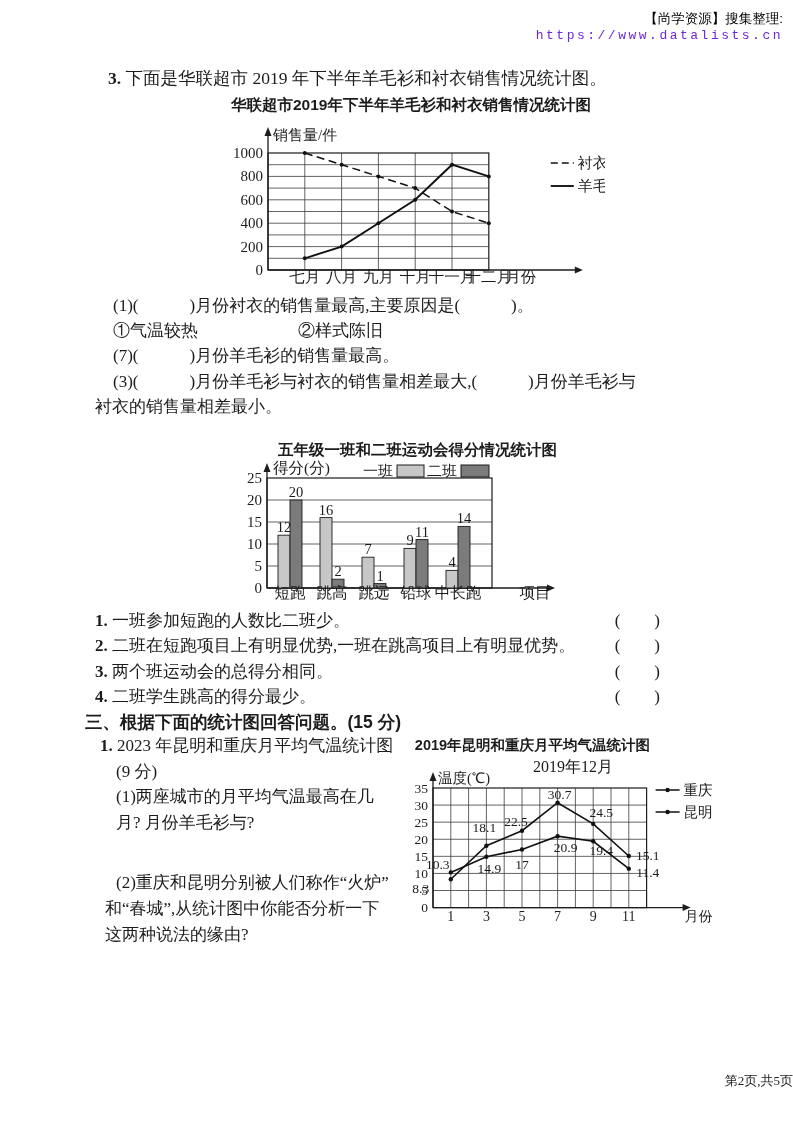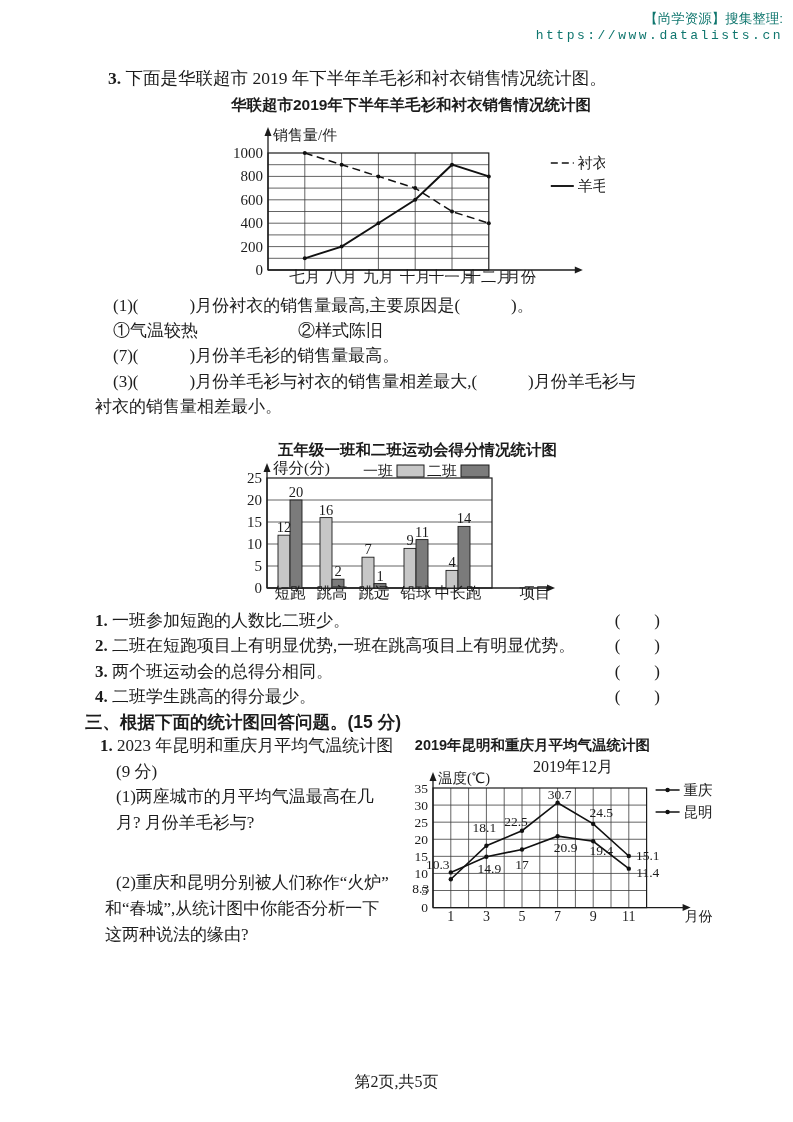--- a/index.html
+++ b/index.html
@@ -3,34 +3,34 @@
 <meta charset="utf-8">
 <style>
   html,body{margin:0;padding:0;background:#e8e8e8;}
   .page{position:relative;width:793px;height:1122px;background:#ffffff;margin:0 auto;
         font-family:"Liberation Serif",serif;color:#1c1c1c;overflow:hidden;}
   .abs{position:absolute;}
   .serif{font-family:"Liberation Serif",serif;}
   .heading{font-family:"Liberation Sans",sans-serif;font-weight:bold;}
   .b{font-weight:bold;}
   .wm{text-align:right;line-height:17px;}
-  .wm-l1{color:#0f766e;font-size:13.5px;font-family:"Liberation Sans",sans-serif;}
-  .wm-l2{color:#0f766e;font-size:13px;letter-spacing:2.5px;font-family:"Liberation Mono",monospace;}
+  .wm-l1{color:#000000;font-size:13.5px;font-family:"Liberation Sans",sans-serif;}
+  .wm-l2{color:#6d28d9;font-size:13px;letter-spacing:2.5px;font-family:"Liberation Mono",monospace;}
   .q3line{font-size:17.5px;}
   .ct{text-align:center;font-size:15.5px;}
   .qblock{font-size:17px;line-height:25.2px;}
   .qblock .pad{padding-left:18px;}
   .optb{margin-left:100px;}
   .strow{display:flex;justify-content:space-between;font-size:17px;height:25.4px;}
   .s3col{font-size:17px;line-height:25.6px;}
   .s3col .pad{padding-left:16px;}
   .s3col .pad4{padding-left:5px;}
   .gap{height:35px;}
   svg text{font-family:"Liberation Serif",serif;fill:#1c1c1c;}
-  .footer{width:100%;text-align:center;font-size:16px;}
+  .footer{width:100%;text-align:right;font-size:13px;}
 </style>
 </head>
 <body>
 
 <div class="page">
 
   <div class="abs wm" style="top:10px;right:10px;">
     <div class="wm-l1">【尚学资源】搜集整理:</div>
     <div class="wm-l2">https://www.datalists.cn</div>
   </div>

